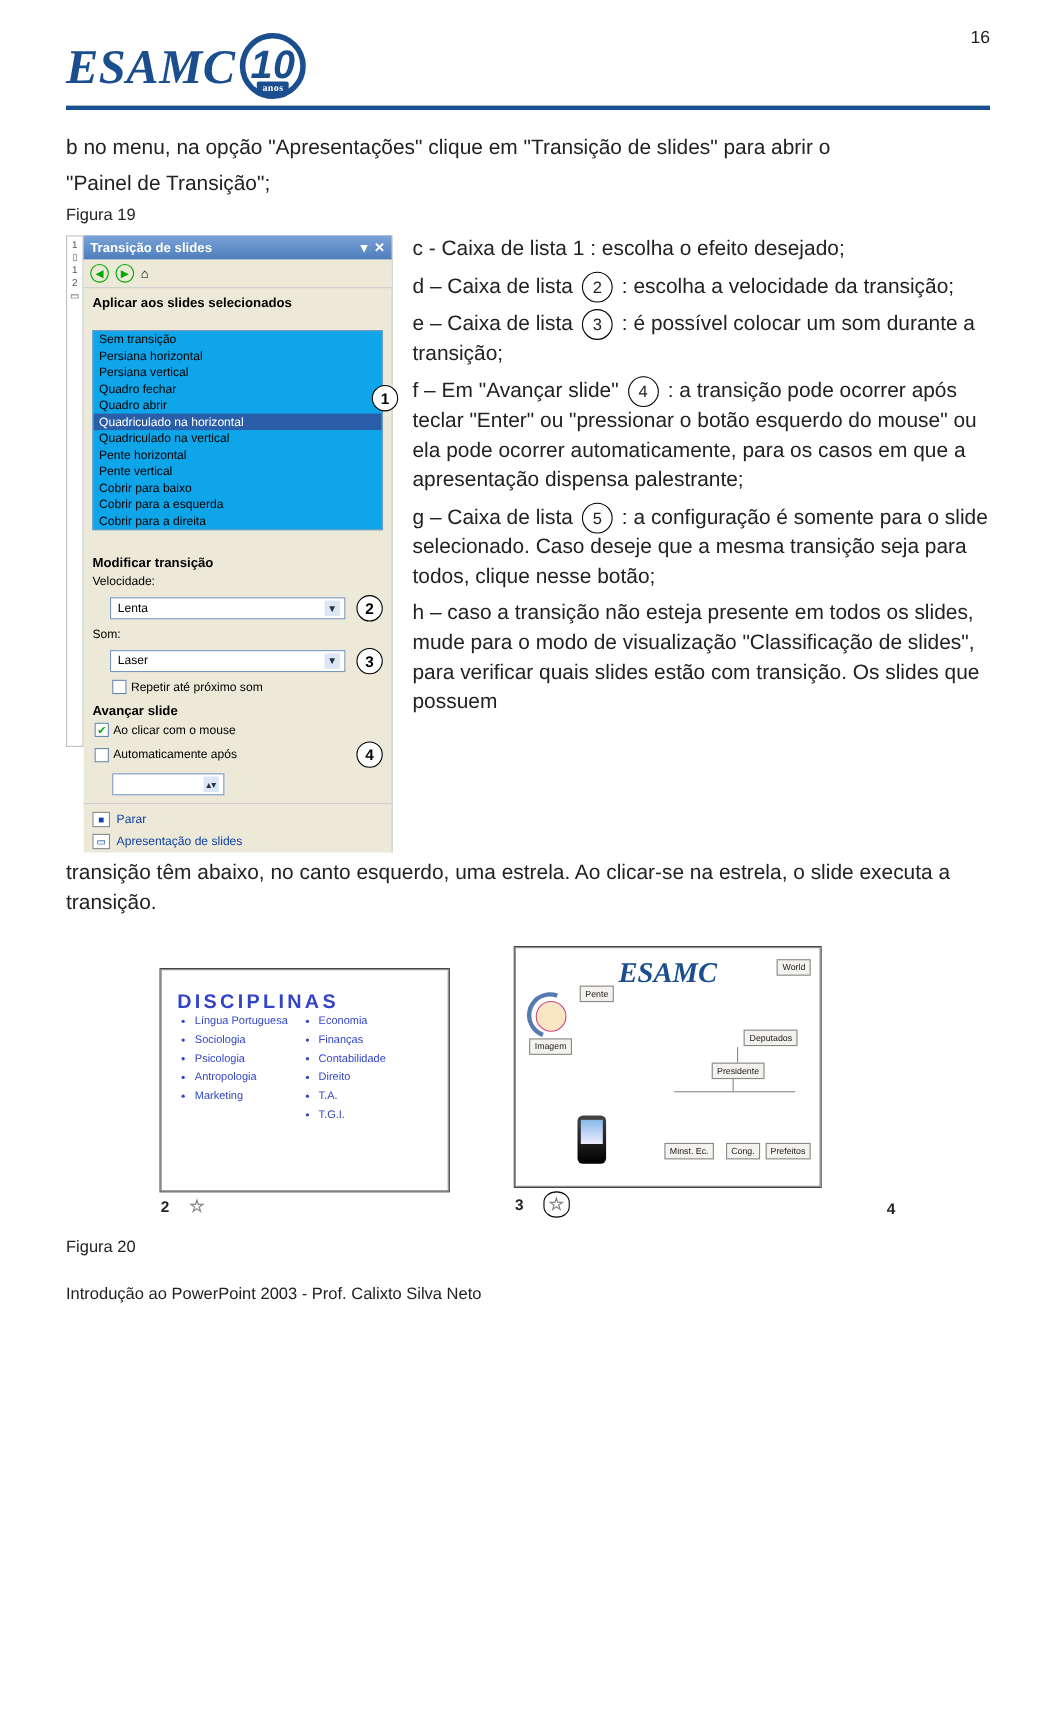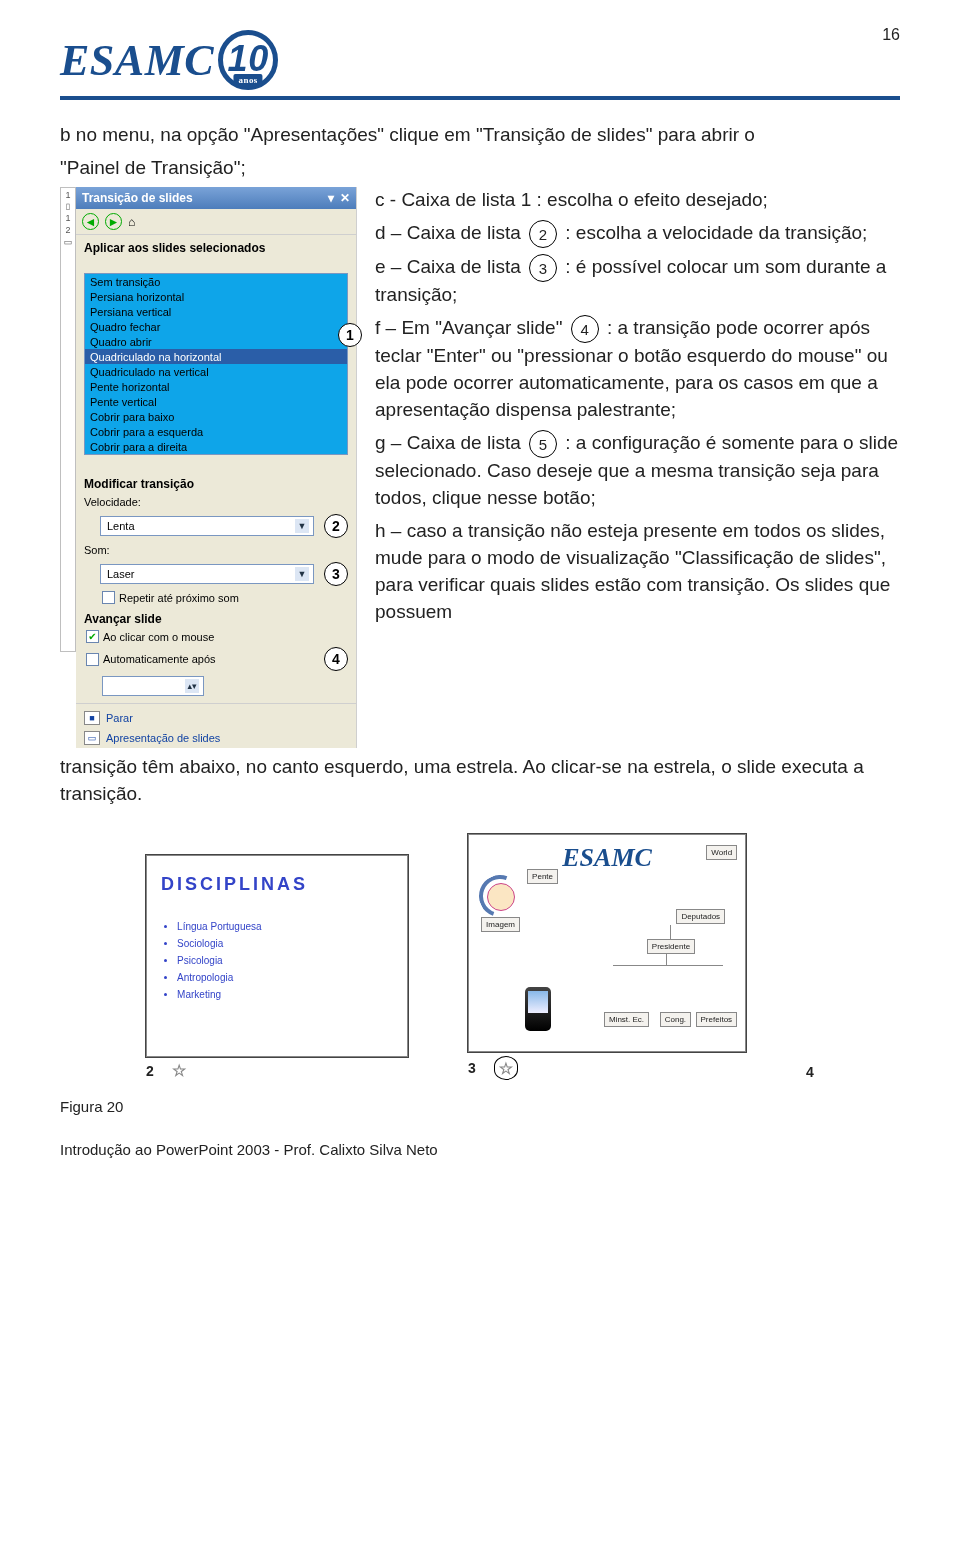--- a/index.html
+++ b/index.html
@@ -37,21 +37,21 @@
 .action{display:flex;align-items:center;gap:6px;padding:3px 8px;font-size:11px;color:#1243a3;cursor:pointer}
 .action .icon{width:14px;height:12px;border:1px solid #888;background:#fff;display:inline-flex;align-items:center;justify-content:center;font-size:9px}
 hr.sep{border:none;border-top:1px solid #cfcfcf;margin:4px 0}
 .callout{display:inline-flex;width:22px;height:22px;border:1.5px solid #000;border-radius:50%;align-items:center;justify-content:center;font-size:14px;font-weight:700;margin-left:4px;background:#fff}
 .righttext{flex:1;font-size:19px;line-height:1.42}
 .righttext p{margin:0 0 6px}
 .num-inline{display:inline-flex;width:26px;height:26px;border:1.5px solid #000;border-radius:50%;align-items:center;justify-content:center;font-size:15px;line-height:1;vertical-align:middle;margin:0 3px}
 .slides{display:flex;gap:60px;justify-content:center;align-items:flex-end;margin:26px 0 6px}
 .slide{width:260px;height:200px;border:1px solid #888;background:#fff;box-shadow:0 0 0 1px #444;position:relative}
 .slide-body{padding:18px 14px}
-.slide h3{font-family:Verdana,sans-serif;font-size:18px;color:#3344c8;letter-spacing:3px;margin:0 0 26px;font-weight:700}
+.slide h3{font-family:Verdana,sans-serif;font-size:18px;color:#3344c8;letter-spacing:3px;margin:0 0 2px;font-weight:700}
 .cols2{display:flex;gap:12px}
 .cols2 ul{list-style:disc;margin:0;padding-left:16px;font-size:10px;color:#3344c8}
 .cols2 ul li{margin-bottom:6px}
 .slide-foot{display:flex;align-items:center;gap:18px;margin-top:4px;font-size:14px;font-weight:700}
 .slide-foot .star{color:#888;font-size:16px}
 .slide-foot .ring{display:inline-flex;width:22px;height:22px;border:1.5px solid #000;border-radius:60%/50%;align-items:center;justify-content:center}
 .slide2{padding:8px}
 .s2-logo{font-family:"Times New Roman",serif;font-weight:800;font-style:italic;color:#1a4e8e;font-size:26px;text-align:center;margin:0 0 4px}
 .orgbox{position:absolute;border:1px solid #888;background:#f4f2ee;font-size:8px;padding:2px 4px;text-align:center}
 .orgline{position:absolute;background:#888;height:1px}
@@ -76,20 +76,21 @@
       </span>
     </span>
     <span class="pnum">16</span>
   </div>
   <div class="hr"></div>
 
   <div class="lead">
     <p><span>b no menu, na opção </span>"<span>Apresentações</span>"<span> clique em </span>"<span>Transição de slides</span>"<span> para abrir o</span></p>
     <p>"<span>Painel de Transição</span>"<span>;</span></p>
   </div>
+  <div class="figcap">Figura 19</div>
 
   <div class="columns">
     <div style="display:flex">
       <div class="thumb-edge">
         <span>1</span>
           <span style="font-size:8px">▯</span>
           <span>1</span>
           <span>2</span>
           <span>▭</span>
       </div>
@@ -204,20 +205,28 @@
       <div class="slide">
         <div class="slide-body">
           <h3>DISCIPLINAS</h3>
           <div class="cols2">
             <ul>
               <li>Língua Portuguesa</li>
                 <li>Sociologia</li>
                 <li>Psicologia</li>
                 <li>Antropologia</li>
                 <li>Marketing</li>
+            </ul>
+            <ul>
+              <li>Economia</li>
+                <li>Finanças</li>
+                <li>Contabilidade</li>
+                <li>Direito</li>
+                <li>T.A.</li>
+                <li>T.G.I.</li>
             </ul>
           </div>
         </div>
       </div>
       <div class="slide-foot">
           <span>2</span>
           <span class="star">☆</span>
         </div>
     </div>
 

